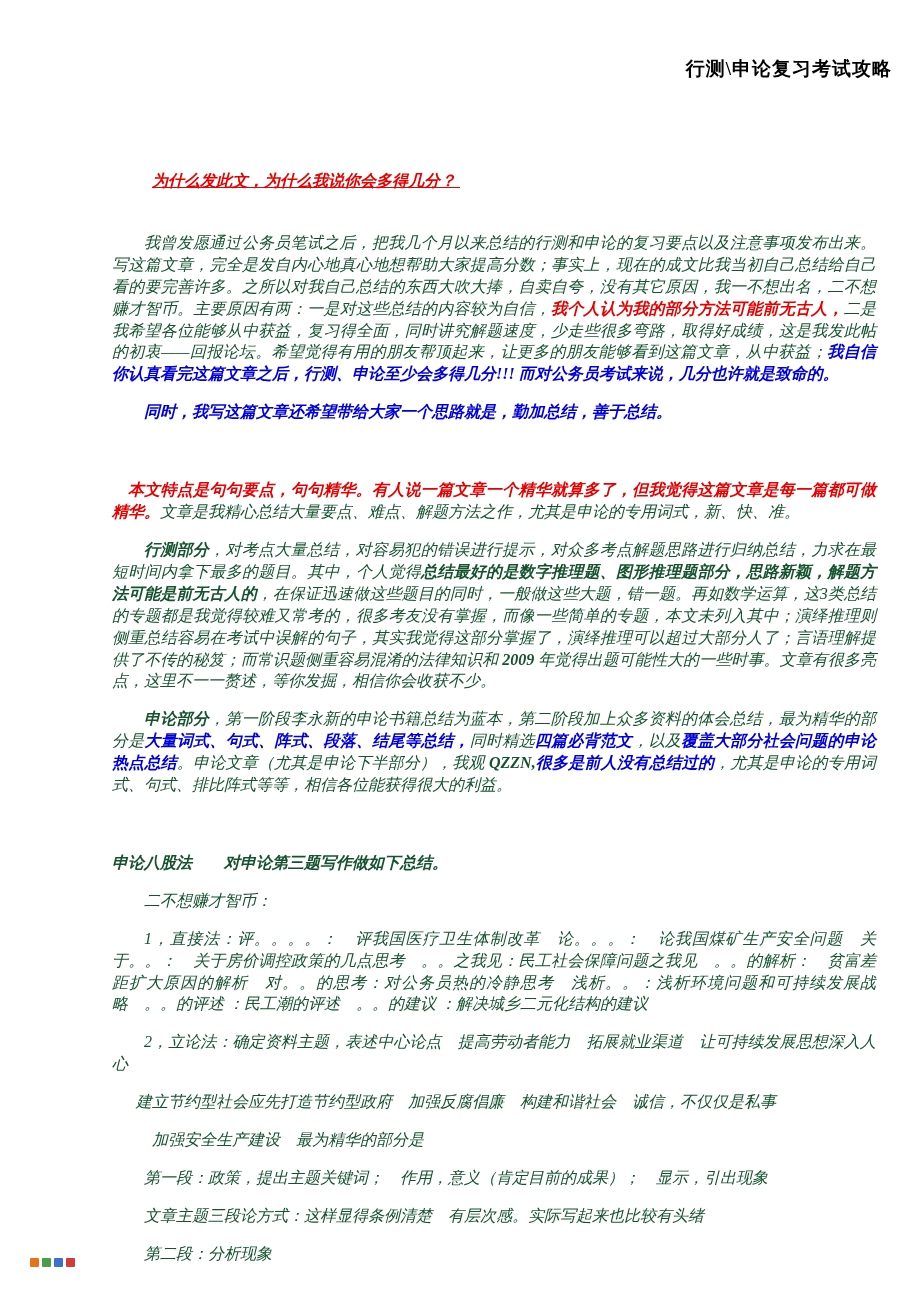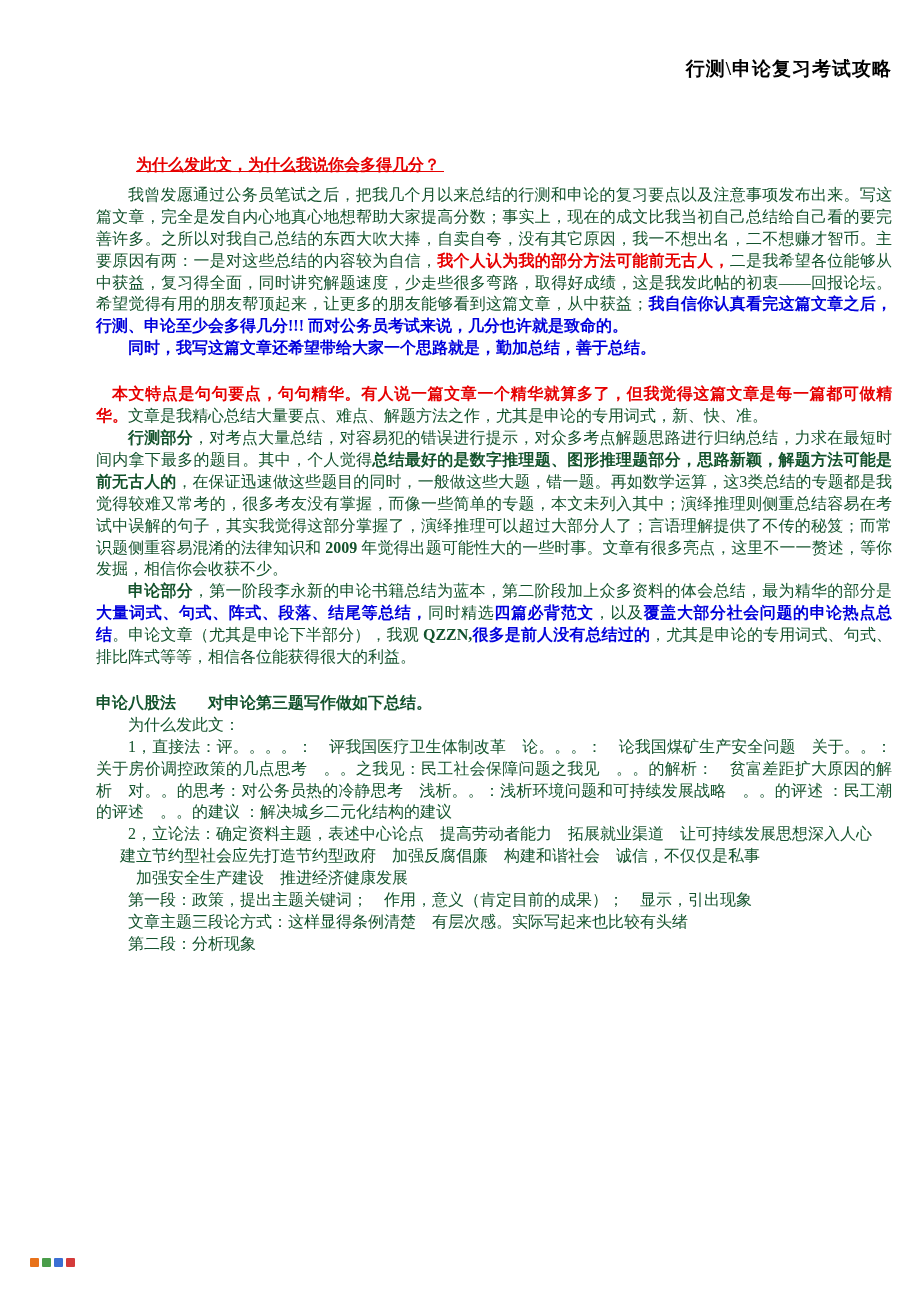--- a/index.html
+++ b/index.html
@@ -19,21 +19,21 @@
     font-weight:bold;
     letter-spacing:1px;
     line-height:26px;
     color:#000;
   }
   .doc-body{
     font-size:16px;
     line-height:1.37;
     text-align:justify;
   }
-  .para{margin:0;}
+  .para{margin:16px;font-style:italic;}
   .seg{white-space:pre-wrap;}
   .c-black{color:#14532d;}
   .c-red{color:#e60000;}
   .c-blue{color:#0000dc;}
   .bold{font-weight:bold;}
   .underline{text-decoration:underline;}
   .spacer{width:100%;}
   .footer-logo{
     position:absolute;
     left:30px;
@@ -59,25 +59,25 @@
       <div class="para" style="text-indent: 2.5em;"><span class="seg c-red bold underline">为什么发此文，为什么我说你会多得几分？ </span></div>
       <div class="spacer" style="height: 8px;"></div>
       <div class="para" style="text-indent: 2em;"><span class="seg c-black">我曾发愿通过公务员笔试之后，把我几个月以来总结的行测和申论的复习要点以及注意事项发布出来。写这篇文章，完全是发自内心地真心地想帮助大家提高分数；事实上，现在的成文比我当初自己总结给自己看的要完善许多。之所以对我自己总结的东西大吹大捧，自卖自夸，没有其它原因，我一不想出名，二不想赚才智币。主要原因有两：一是对这些总结的内容较为自信，</span><span class="seg c-red bold">我个人认为我的部分方法可能前无古人，</span><span class="seg c-black">二是我希望各位能够从中获益，复习得全面，同时讲究解题速度，少走些很多弯路，取得好成绩，这是我发此帖的初衷——回报论坛。希望觉得有用的朋友帮顶起来，让更多的朋友能够看到这篇文章，从中获益；</span><span class="seg c-blue bold">我自信你认真看完这篇文章之后，行测、申论至少会多得几分!!! 而对公务员考试来说，几分也许就是致命的。</span></div>
       <div class="para" style="text-indent: 2em;"><span class="seg c-blue bold">同时，我写这篇文章还希望带给大家一个思路就是，勤加总结，善于总结。</span></div>
       <div class="spacer" style="height: 24px;"></div>
       <div class="para" style="text-indent: 1em;"><span class="seg c-red bold">本文特点是句句要点，句句精华。有人说一篇文章一个精华就算多了，但我觉得这篇文章是每一篇都可做精华。</span><span class="seg c-black">文章是我精心总结大量要点、难点、解题方法之作，尤其是申论的专用词式，新、快、准。</span></div>
       <div class="para" style="text-indent: 2em;"><span class="seg c-black bold">行测部分</span><span class="seg c-black">，对考点大量总结，对容易犯的错误进行提示，对众多考点解题思路进行归纳总结，力求在最短时间内拿下最多的题目。其中，个人觉得</span><span class="seg c-black bold">总结最好的是数字推理题、图形推理题部分，思路新颖，解题方法可能是前无古人的</span><span class="seg c-black">，在保证迅速做这些题目的同时，一般做这些大题，错一题。再如数学运算，这3类总结的专题都是我觉得较难又常考的，很多考友没有掌握，而像一些简单的专题，本文未列入其中；演绎推理则侧重总结容易在考试中误解的句子，其实我觉得这部分掌握了，演绎推理可以超过大部分人了；言语理解提供了不传的秘笈；而常识题侧重容易混淆的法律知识和 </span><span class="seg c-black bold">2009</span><span class="seg c-black"> 年觉得出题可能性大的一些时事。文章有很多亮点，这里不一一赘述，等你发掘，相信你会收获不少。</span></div>
       <div class="para" style="text-indent: 2em;"><span class="seg c-black bold">申论部分</span><span class="seg c-black">，第一阶段李永新的申论书籍总结为蓝本，第二阶段加上众多资料的体会总结，最为精华的部分是</span><span class="seg c-blue bold">大量词式、句式、阵式、段落、结尾等总结，</span><span class="seg c-black">同时精选</span><span class="seg c-blue bold">四篇必背范文</span><span class="seg c-black">，以及</span><span class="seg c-blue bold">覆盖大部分社会问题的申论热点总结</span><span class="seg c-black">。申论文章（尤其是申论下半部分），我观 </span><span class="seg c-black bold">QZZN,</span><span class="seg c-blue bold">很多是前人没有总结过的</span><span class="seg c-black">，尤其是申论的专用词式、句式、排比阵式等等，相信各位能获得很大的利益。</span></div>
       <div class="spacer" style="height: 24px;"></div>
       <div class="para"><span class="seg c-black bold">申论八股法　　对申论第三题写作做如下总结。</span></div>
-      <div class="para" style="text-indent: 2em;"><span class="seg c-black">为什么发此文：</span></div>
+      <div class="para" style="text-indent: 2em;"><span class="seg c-black">二不想赚才智币：</span></div>
       <div class="para" style="text-indent: 2em;"><span class="seg c-black">1，直接法：评。。。。：　评我国医疗卫生体制改革　论。。。：　论我国煤矿生产安全问题　关于。。：　关于房价调控政策的几点思考　。。之我见：民工社会保障问题之我见　。。的解析：　贫富差距扩大原因的解析　对。。的思考：对公务员热的冷静思考　浅析。。：浅析环境问题和可持续发展战略　。。的评述 ：民工潮的评述　。。的建议 ：解决城乡二元化结构的建议</span></div>
       <div class="para" style="text-indent: 2em;"><span class="seg c-black">2，立论法：确定资料主题，表述中心论点　提高劳动者能力　拓展就业渠道　让可持续发展思想深入人心</span></div>
       <div class="para" style="text-indent: 1.5em;"><span class="seg c-black">建立节约型社会应先打造节约型政府　加强反腐倡廉　构建和谐社会　诚信，不仅仅是私事</span></div>
-      <div class="para" style="text-indent: 2.5em;"><span class="seg c-black">加强安全生产建设　推进经济健康发展</span></div>
+      <div class="para" style="text-indent: 2.5em;"><span class="seg c-black">加强安全生产建设　最为精华的部分是</span></div>
       <div class="para" style="text-indent: 2em;"><span class="seg c-black">第一段：政策，提出主题关键词；　作用，意义（肯定目前的成果）；　显示，引出现象</span></div>
       <div class="para" style="text-indent: 2em;"><span class="seg c-black">文章主题三段论方式：这样显得条例清楚　有层次感。实际写起来也比较有头绪</span></div>
       <div class="para" style="text-indent: 2em;"><span class="seg c-black">第二段：分析现象</span></div>
     </div>
 
   <div class="footer-logo">
       <span class="sq" style="background: rgb(232, 114, 26);"></span>
       <span class="sq" style="background: rgb(74, 157, 74);"></span>
       <span class="sq" style="background: rgb(59, 111, 212);"></span>
       <span class="sq" style="background: rgb(212, 59, 59);"></span>

